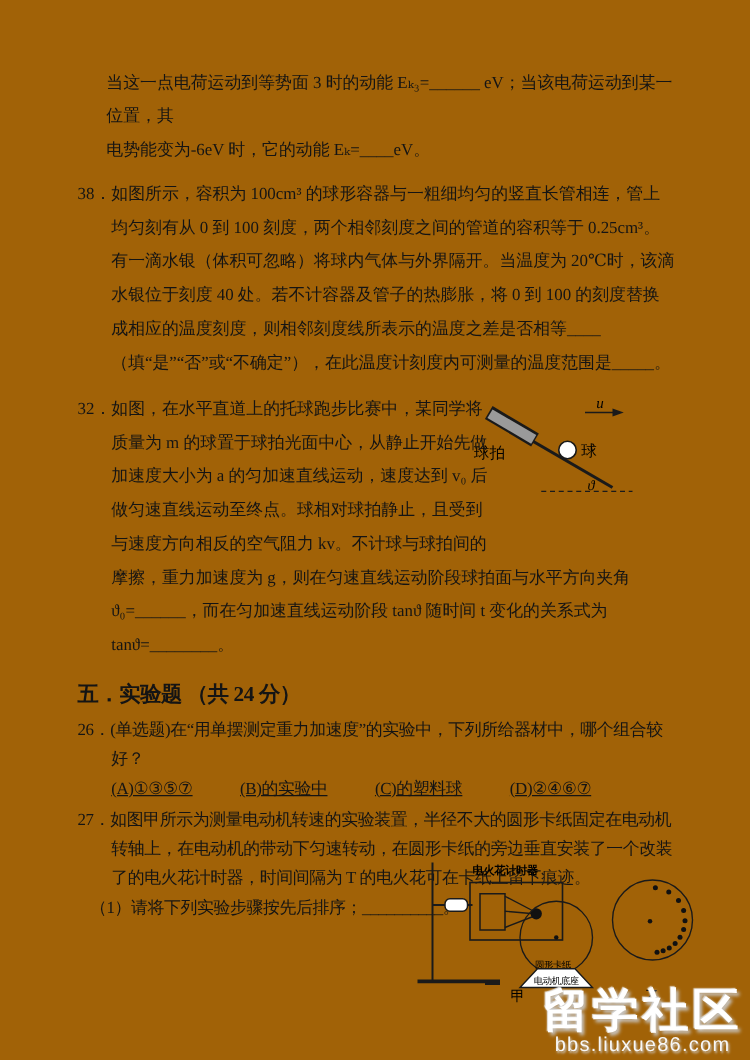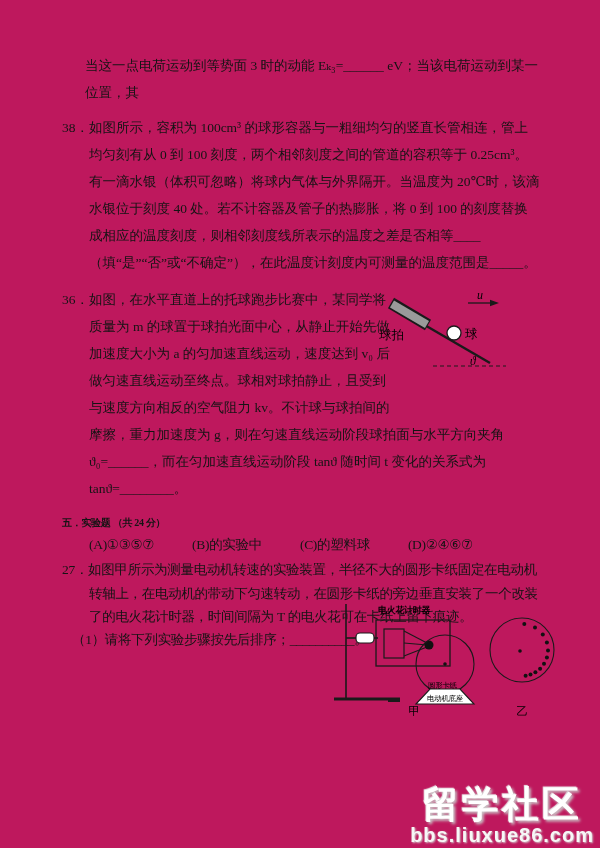--- a/index.html
+++ b/index.html
@@ -1,50 +1,51 @@
 <!DOCTYPE html>
 <html><head>
 <meta charset="utf-8">
 <style>
   html,body{margin:0;padding:0;background:#ffffff;}
-  .page{position:relative;width:600px;height:848px;background:#be185d;overflow:hidden;
+  .page{position:relative;width:600px;height:848px;background:#a16207;overflow:hidden;
         font-family:"Liberation Serif","DejaVu Serif",serif;color:#141414;}
   .content{padding:52px 60px 0 62px;box-sizing:border-box;}
   .top{font-size:13.5px;line-height:2.0;}
   .exp{font-size:13.5px;line-height:1.72;letter-spacing:-0.3px;}
   .cont-para{padding-left:23px;margin:0;}
   .question{padding-left:27px;text-indent:-27px;margin:0;}
   .q24{margin-top:8px;}
   .q25{margin-top:10px;}
   .qnum{white-space:pre;}
   .fig24{float:right;width:100px;height:160px;margin:2px 0 4px 6px;}
   .fig25{float:right;width:135px;height:88px;margin:4px 0 20px 6px;}
-  .section-title{font-weight:bold;margin:12px 0 2px 0;font-size:10px;}
+  .section-title{font-weight:bold;margin:12px 0 2px 0;font-size:17px;}
   .q26-items{padding-left:27px;}
   .opts-row{padding-left:27px;display:flex;}
-  .opts-row span{margin-right:38px;white-space:nowrap;}
+  .opts-row span{margin-right:38px;white-space:nowrap;text-decoration:underline;}
   .q27{position:relative;margin-top:2px;}
   .q27-part{padding-left:10px;}
   .q27-diagram{position:absolute;top:40px;right:-28px;display:flex;align-items:flex-start;}
   svg text{font-family:"Liberation Serif","DejaVu Serif",serif;}
   .watermark{position:absolute;right:6px;bottom:2px;text-align:center;
              font-family:"Liberation Sans","DejaVu Sans",sans-serif;line-height:1.05;}
   .wm-title{font-size:37px;font-weight:bold;color:#ffffff;letter-spacing:3px;
             text-shadow:2px 2px 3px #c9c9c9,-1px -1px 1px #ededed;}
-  .wm-site{font-size:20px;font-weight:bold;color:#f7f7f7;letter-spacing:1px;
+  .wm-site{font-size:16px;font-weight:normal;color:#f7f7f7;letter-spacing:1px;
            text-shadow:1px 1px 2px #cfcfcf;}
 </style>
 </head>
 <body>
 
 <div class="page">
   <div class="content">
 
     <p class="cont-para top">
       <span>当这一点电荷运动到等势面 3 时的动能 Eₖ₃=______ eV；当该电荷运动到某一位置，其</span><br>
+      <span>电势能变为-6eV 时，它的动能 Eₖ=____eV。</span>
     </p>
 
     <div class="question q24 top">
       <span class="qnum">38．</span><span>如图所示，容积为 100cm³ 的球形容器与一粗细均匀的竖直长管相连，管上均匀刻有从 0 到 100 刻度，两个相邻刻度之间的管道的容积等于 0.25cm³。有一滴水银（体积可忽略）将球内气体与外界隔开。当温度为 20℃时，该滴水银位于刻度 40 处。若不计容器及管子的热膨胀，将 0 到 100 的刻度替换成相应的温度刻度，则相邻刻度线所表示的温度之差是否相等____（填“是”“否”或“不确定”），在此温度计刻度内可测量的温度范围是_____。</span>
     </div>
 
     <div class="question q25 top">
       <span class="fig25">
         <svg width="135" height="88" viewBox="0 0 135 88">
           <line x1="55" y1="76" x2="128" y2="76" stroke="#1a1a1a" stroke-width="1" stroke-dasharray="4 3"></line>
@@ -53,26 +54,29 @@
           <line x1="14" y1="14" x2="49" y2="34.5" stroke="#9a9a9a" stroke-width="8"></line>
           <circle cx="76" cy="43" r="7" fill="#ffffff" stroke="#1a1a1a" stroke-width="1.3"></circle>
           <line x1="90" y1="13" x2="118" y2="13" stroke="#1a1a1a" stroke-width="1.3"></line>
           <polygon points="121,13 112,9.8 112,16.2" fill="#1a1a1a"></polygon>
           <text x="99" y="9" font-size="12" font-style="italic">u</text>
           <text x="1" y="49" font-size="12.5">球拍</text>
           <text x="87" y="48" font-size="12.5">球</text>
           <text x="92" y="75" font-size="11.5" font-style="italic">ϑ</text>
         </svg>
       </span>
-      <span class="qnum">36．</span><span>如图，在水平直道上的托球跑步比赛中，某同学将质量为 m 的球置于球拍光面中心，从静止开始先做加速度大小为 a 的匀加速直线运动，速度达到 v₀ 后做匀速直线运动至终点。球相对球拍静止，且受到与速度方向相反的空气阻力 kv。不计球与球拍间的摩擦，重力加速度为 g，则在匀速直线运动阶段球拍面与水平方向夹角 ϑ₀=______，而在匀加速直线运动阶段 tanϑ 随时间 t 变化的关系式为 tanϑ=________。</span>
+      <span class="qnum">32．</span><span>如图，在水平直道上的托球跑步比赛中，某同学将质量为 m 的球置于球拍光面中心，从静止开始先做加速度大小为 a 的匀加速直线运动，速度达到 v₀ 后做匀速直线运动至终点。球相对球拍静止，且受到与速度方向相反的空气阻力 kv。不计球与球拍间的摩擦，重力加速度为 g，则在匀速直线运动阶段球拍面与水平方向夹角 ϑ₀=______，而在匀加速直线运动阶段 tanϑ 随时间 t 变化的关系式为 tanϑ=________。</span>
     </div>
 
     <div class="section-title exp">五．实验题 （共 24 分）</div>
 
     <div class="exp">
+      <div class="question">
+        <span class="qnum">26．</span><span>(单选题)在“用单摆测定重力加速度”的实验中，下列所给器材中，哪个组合较好？</span>
+      </div>
       <div class="opts-row">
         <span>(A)①③⑤⑦</span>
         <span>(B)的实验中</span>
         <span>(C)的塑料球</span>
         <span>(D)②④⑥⑦</span>
       </div>
     </div>
 
     <div class="exp q27">
       <div class="q27-diagram">

